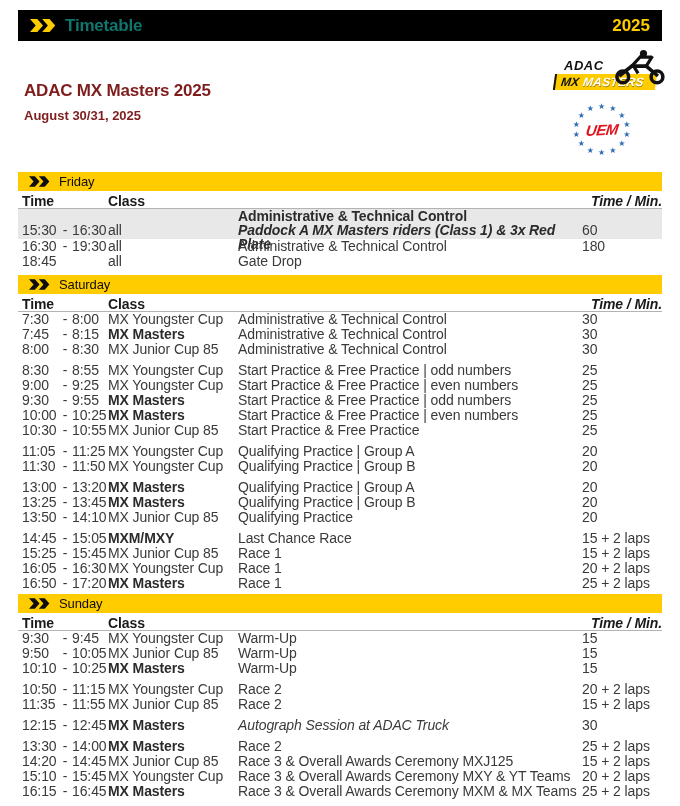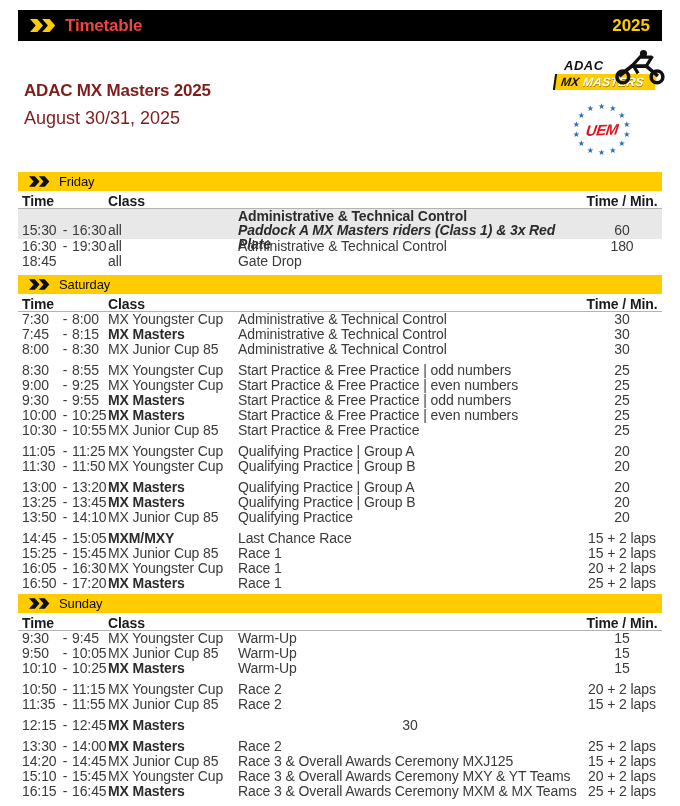--- a/index.html
+++ b/index.html
@@ -6,27 +6,27 @@
   body{
     width:680px;height:806px;background:#ffffff;position:relative;overflow:hidden;
     font-family:"Liberation Sans",sans-serif;color:#3a3a3a;
   }
   
   .topbar{
     position:absolute;left:18px;top:10px;width:644px;height:31px;background:#000;
     display:flex;align-items:center;padding:0 12px;box-sizing:border-box;
   }
   .topbar .chev{width:26px;height:15px;margin-right:9px;flex:0 0 auto;}
-  .topbar .title{color:#ef4444;font-size:17px;font-weight:bold;letter-spacing:-0.2px;}
+  .topbar .title{color:#0f766e;font-size:17px;font-weight:bold;letter-spacing:-0.2px;}
   .topbar .year{margin-left:auto;color:#ffcc00;font-size:17px;font-weight:bold;}
   
   .event{position:absolute;left:24px;top:81px;color:#7f1d1d;}
   .event .t1{font-size:17px;font-weight:bold;letter-spacing:-0.2px;margin-bottom:7px;}
   .event .t2{font-size:13px;font-weight:bold;margin-bottom:7px;}
-  .event .t3{font-size:18px;font-weight:normal;}
+  .event .t3{font-size:13px;font-weight:bold;}
   
   .adac-logo{position:absolute;left:554px;top:59px;width:102px;height:34px;}
   .adac-logo .adac-word{font-size:13px;font-weight:900;font-style:italic;color:#111;
     letter-spacing:0.5px;margin-left:10px;line-height:14px;}
   .adac-logo .band{margin-top:1px;height:16px;background:#ffcc00;transform:skewX(-8deg);
     display:flex;align-items:center;padding:0 5px;border-left:2px solid #111;}
   .adac-logo .mx{font-size:12px;font-weight:900;font-style:italic;color:#111;margin-right:4px;}
   .adac-logo .masters{font-size:12px;font-weight:900;font-style:italic;color:#fff;
     letter-spacing:0.3px;text-shadow:0.5px 0.5px 0 rgba(0,0,0,0.35);}
   .adac-logo .rider{position:absolute;right:-14px;top:-10px;width:62px;height:36px;}
@@ -41,23 +41,23 @@
     padding-left:11px;box-sizing:border-box;}
   .bar .chev{width:21px;height:13px;margin-right:9px;flex:0 0 auto;}
   .bar .bar-label{font-size:13px;font-weight:normal;color:#0d0d0d;letter-spacing:-0.1px;}
   .section-sat{margin-top:6px;}
   .section-sun{margin-top:3px;}
   .row{display:grid;grid-template-columns:36px 14px 36px 130px 1fr 80px;
     padding-left:4px;box-sizing:border-box;align-items:center;
     font-size:14px;line-height:15px;height:15px;letter-spacing:-0.1px;}
   .thead{margin-top:3px;height:15px;font-weight:bold;color:#1a1a1a;
     border-bottom:1px solid #b3b3b3;}
-  .thead .c6{}
+  .thead .c6{text-align:right;font-style:italic;}
   .c2{text-align:center;}
-  .c6{text-align:center;}
+  .c6{text-align:left;}
   .b{font-weight:bold;color:#2b2b2b;}
   .i{font-style:italic;}
   .shaded{background:#e8e8e8;}
   .tall{height:30px;}
   .tall .d1,.tall .d2{display:block;line-height:14px;}
   .d2{font-weight:bold;font-style:italic;}
   .gap{margin-top:6px;}
 </style>
 </head>
 <body>
@@ -363,20 +363,21 @@
         <span class="c3">11:55</span>
         <span class="c4">MX Junior Cup 85</span>
         <span class="c5"><span class="d1">Race 2</span></span>
         <span class="c6">15 + 2 laps</span>
       </div>
       <div class="row gap">
         <span class="c1">12:15</span>
         <span class="c2">-</span>
         <span class="c3">12:45</span>
         <span class="c4 b">MX Masters</span>
+        <span class="c5"><span class="d1 i">Autograph Session at ADAC Truck</span></span>
         <span class="c6">30</span>
       </div>
       <div class="row gap">
         <span class="c1">13:30</span>
         <span class="c2">-</span>
         <span class="c3">14:00</span>
         <span class="c4 b">MX Masters</span>
         <span class="c5"><span class="d1">Race 2</span></span>
         <span class="c6">25 + 2 laps</span>
       </div>

